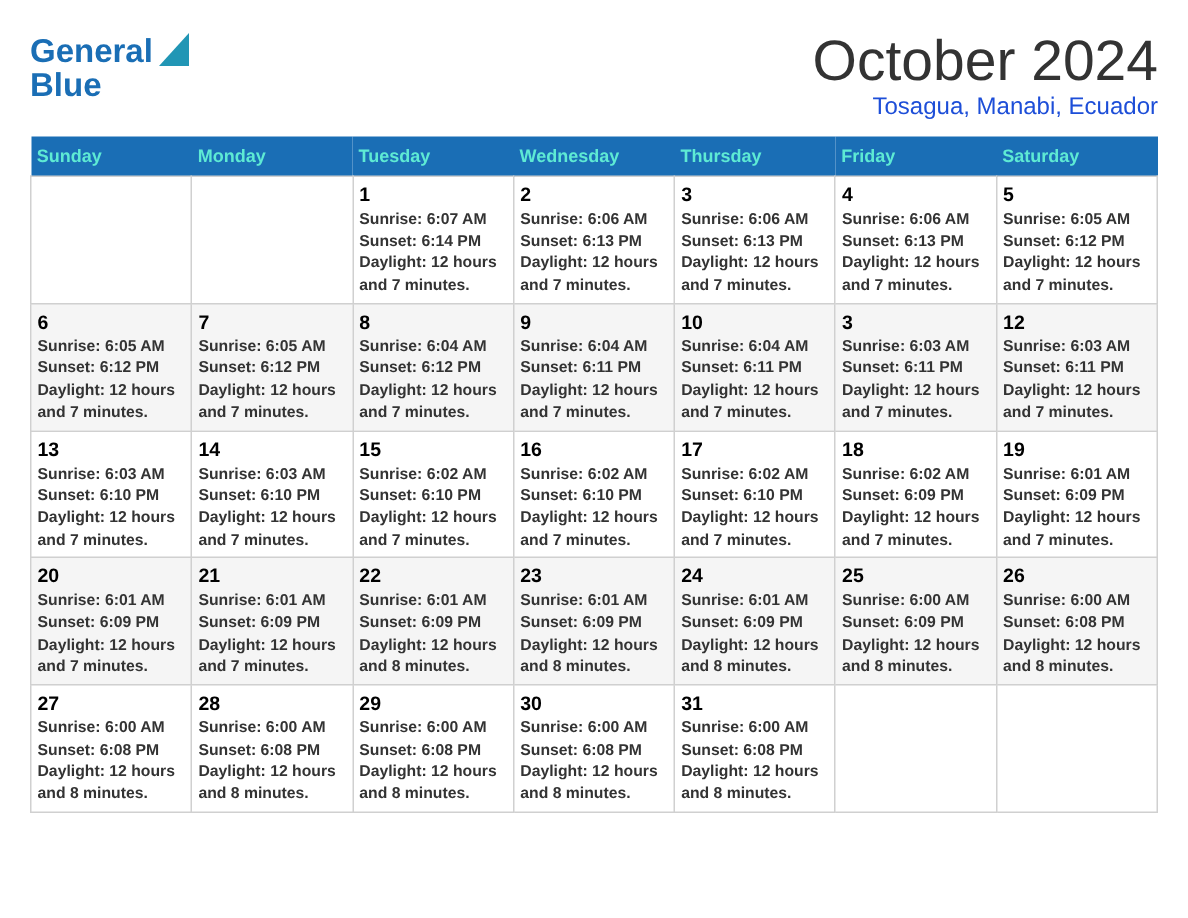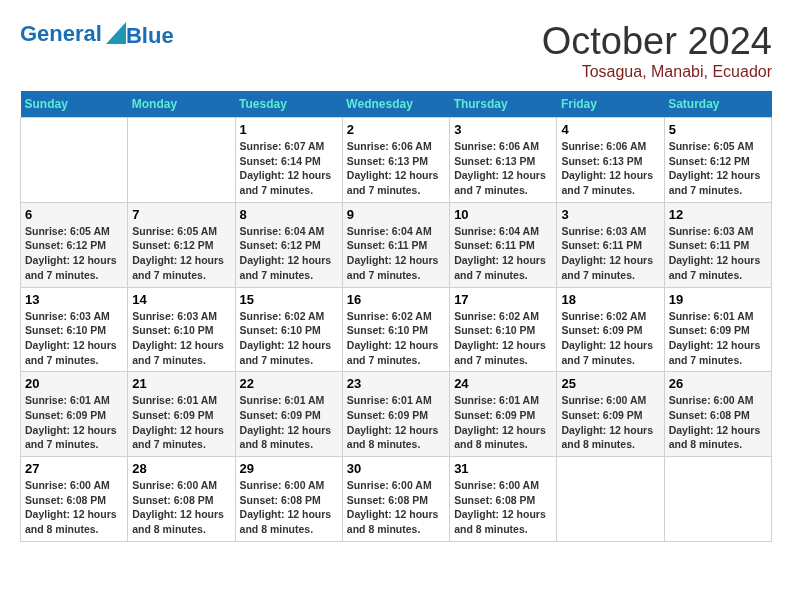--- a/index.html
+++ b/index.html
@@ -33,21 +33,21 @@
       text-align: right;
       margin-left: 44px;
     }
     .month-title {
       font-size: 38px;
       font-weight: normal;
       color: #333;
     }
     .location {
       font-size: 16px;
-      color: #7f1d1d;
+      color: #1d4ed8;
     }
     .calendar {
       width: 100%;
       border-collapse: collapse;
       font-size: 11px;
     }
     .calendar th {
       background: #1a6eb5;
       color: #5eead4;
       padding: 6px 4px;
@@ -80,21 +80,21 @@
     }
     .empty {
       background: #fff !important;
     }
   </style>
 </head>
 <body>
 
 <div class="header">
   <div class="logo">
-    <div style="display:flex;flex-direction:row;align-items:flex-end;">
+    <div style="display:flex;flex-direction:column;align-items:flex-start;">
       <div style="display:flex;align-items:center;">
         <span class="logo-text">
           <span>General</span>
         </span>
         <div style="margin-left:4px;margin-top:2px;">
           <svg width="20" height="22" viewBox="0 0 20 22">
             <polygon points="0,22 20,22 20,0" fill="#2196b5"></polygon>
           </svg>
         </div>
       </div>

